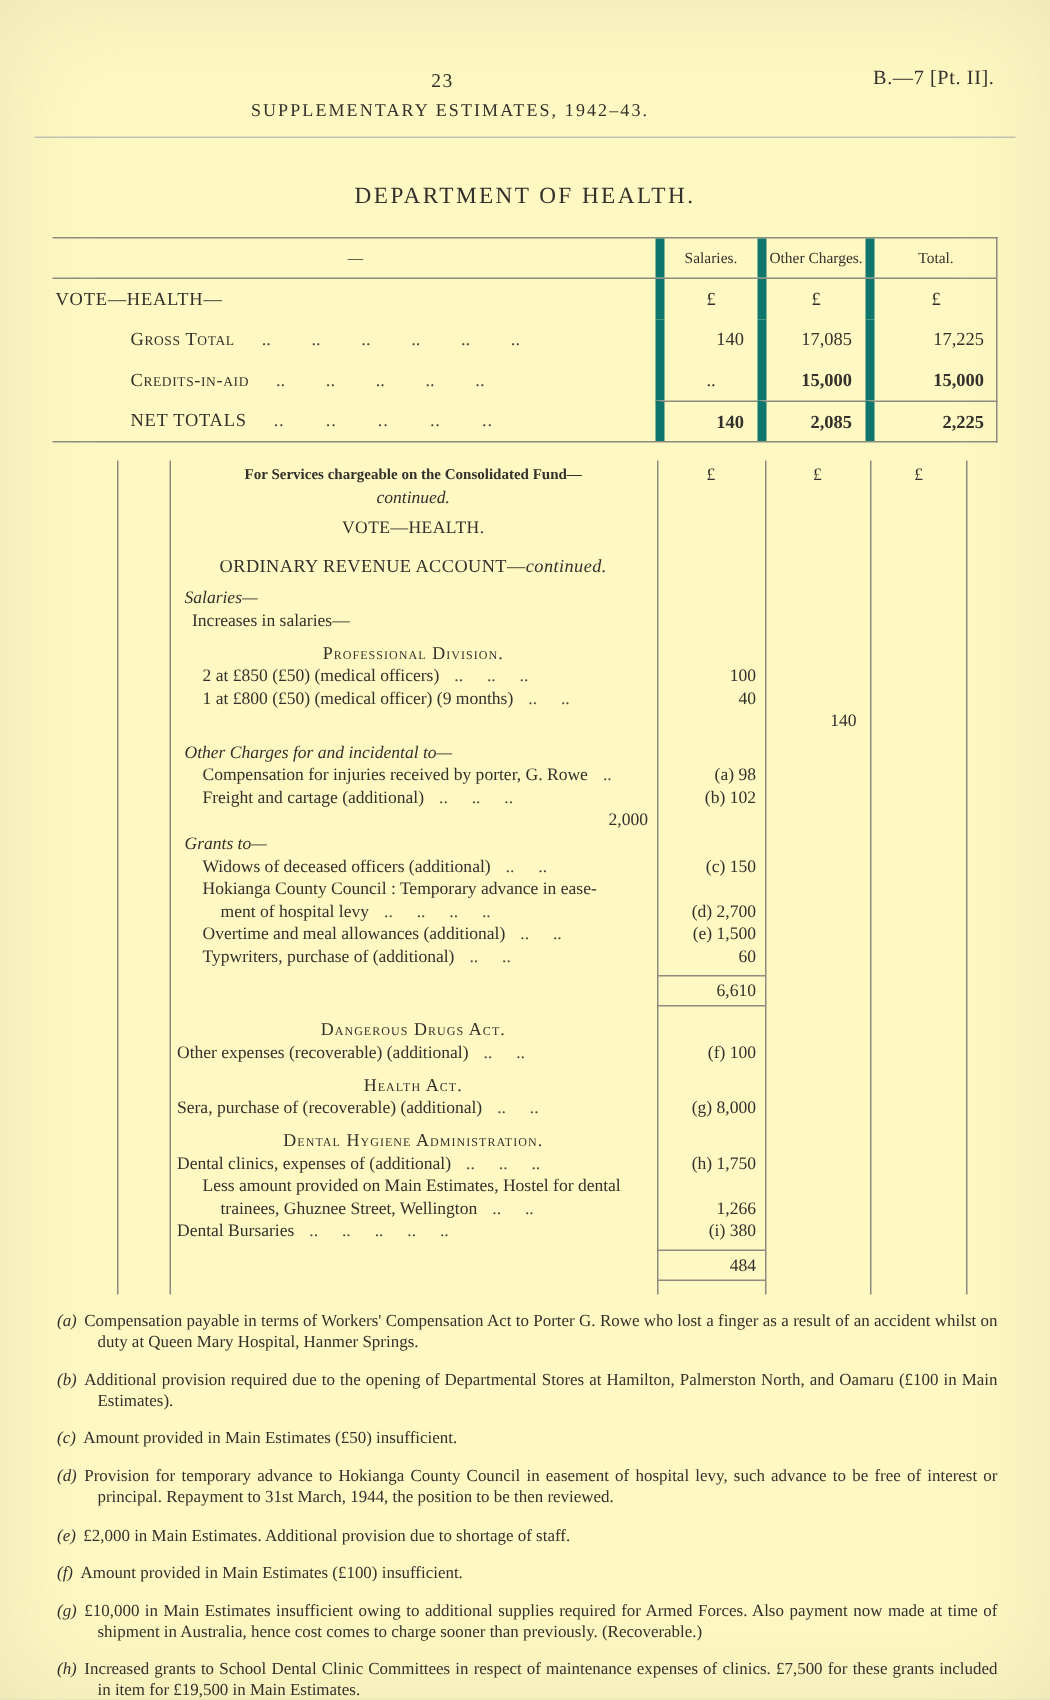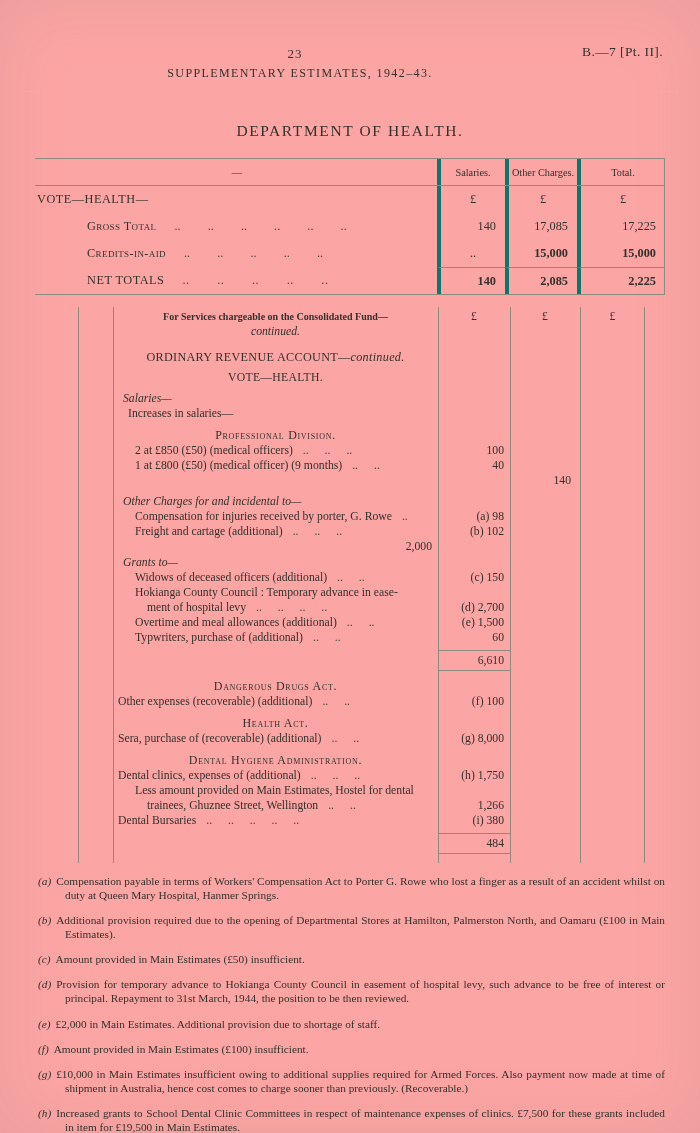--- a/index.html
+++ b/index.html
@@ -1,36 +1,36 @@
 <!DOCTYPE html>
 <html><head>
 <meta charset="utf-8">
 <style>
   html,body{margin:0;padding:0;}
   body{background:#d8d5cc;font-family:"Liberation Serif","DejaVu Serif",serif;}
   .page{width:700px;height:1133px;box-sizing:border-box;margin:0 auto;position:relative;
-        background:#fca5a5;color:#33312b;padding:46px 35px 20px;overflow:hidden;
+        background:#fef9c3;color:#33312b;padding:46px 35px 20px;overflow:hidden;
         box-shadow:inset 0 0 70px rgba(120,110,90,.14);}
 
   
   .head-row{position:relative;height:17px;font-size:13px;}
   .pageno{position:absolute;left:0;right:110px;text-align:center;letter-spacing:1px;}
   .docref{position:absolute;right:2px;top:-2px;font-size:13.5px;letter-spacing:.4px;}
   .subtitle{text-align:center;padding-right:100px;font-size:12px;letter-spacing:1.4px;margin-top:3px;}
   .head-rule{border:0;border-top:1px solid #c3bfb2;margin:10px -12px 0;}
 
   .dept-title{margin:30px 0 0;text-align:center;font-size:15.5px;font-weight:400;letter-spacing:1.6px;}
 
   
   .summary{margin-top:18px;border-top:1px solid #8d8a80;border-bottom:1px solid #8d8a80;
            border-right:1px solid #8d8a80;font-size:12.3px;}
   .srow{display:grid;grid-template-columns:402px 68px 72px 88px;height:27px;}
   .srow>div{display:flex;align-items:center;}
   .shead{height:26px;border-bottom:1px solid #8d8a80;font-size:10.3px;}
-  .sc{border-left:4px solid #0f766e;justify-content:flex-end;padding-right:9px;}
+  .sc{border-left:6px solid #0f766e;justify-content:flex-end;padding-right:9px;}
   .shead .sc,.shead .slbl{justify-content:center;padding-right:0;}
   .slbl{padding-left:2px;}
   .ind{padding-left:52px;}
   .smallcaps{font-variant:small-caps;letter-spacing:.4px;}
   .capslbl{letter-spacing:.5px;}
   .sdots{word-spacing:24px;margin-left:18px;color:#4a473f;}
   .pound{justify-content:center !important;padding-right:0 !important;}
   .dotcell{justify-content:center !important;padding-right:0 !important;}
   .boldnum{font-weight:bold;}
   .net .sc{border-top:1px solid #8d8a80;}
@@ -131,24 +131,24 @@
     <div class="dgrid dhead">
       <div class="lbl">
         <div class="t1">For Services chargeable on the Consolidated Fund—</div>
         <div class="ital">continued.</div>
       </div>
       <div class="c1">£</div>
       <div class="c2">£</div>
       <div class="c3">£</div>
     </div>
 
+    <div class="hcen vrow">VOTE—HEALTH.</div>
     <div class="hcen sect">
       <span>ORDINARY REVENUE ACCOUNT—</span><span class="ital">continued.</span>
     </div>
-    <div class="hcen vrow">VOTE—HEALTH.</div>
     <div class="side">Salaries—</div>
     <div class="ind1">Increases in salaries—</div>
     <div class="hcen schead">Professional Division.</div>
 
     <div class="dgrid">
       <div class="lbl"><span>2 at £850 (£50) (medical officers)</span><span class="dots">.. .. ..</span></div>
       <div class="c1">100</div>
         <div class="c2"></div>
         <div class="c3"></div>
     </div>

